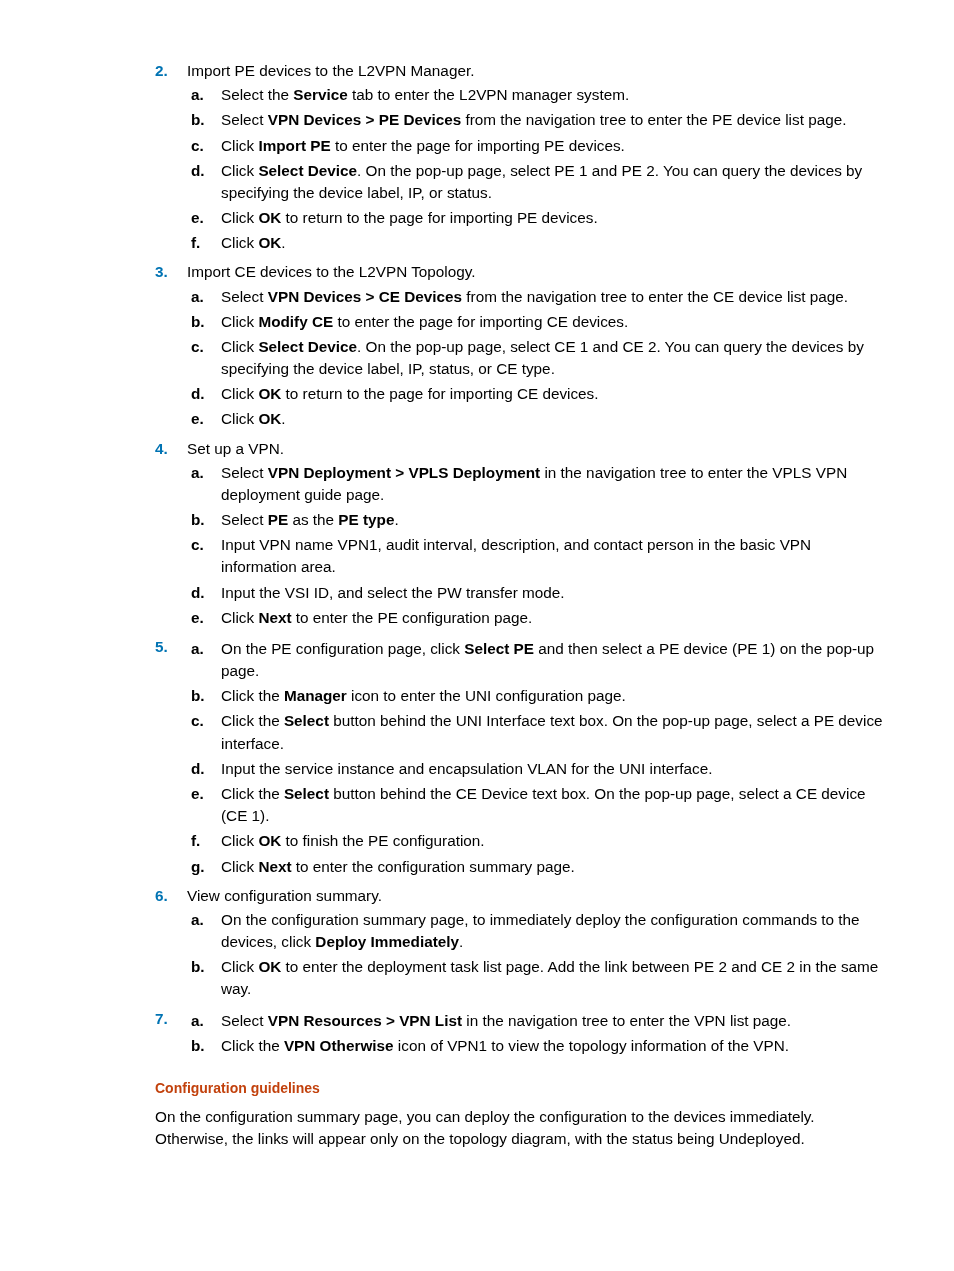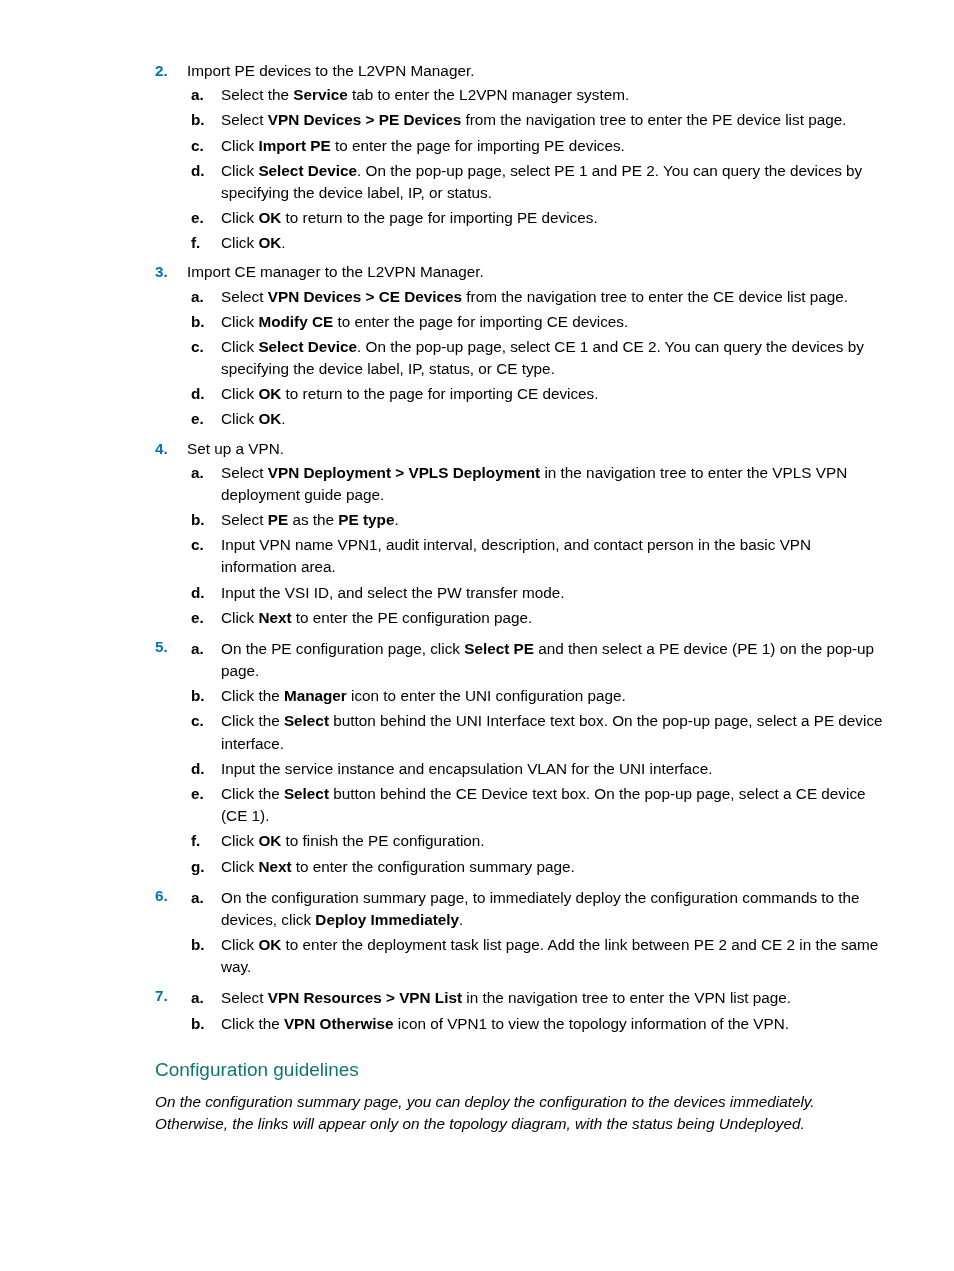--- a/index.html
+++ b/index.html
@@ -15,22 +15,22 @@
   }
   .num-list { list-style: none; padding: 0; margin: 0; }
   .num-item { display: flex; margin-bottom: 4px; }
   .num-marker { color: #0073b3; font-weight: bold; min-width: 32px; flex-shrink:0; }
   .num-body { flex: 1; }
   .sub-list { list-style: none; padding: 0; margin: 2px 0 0 4px; }
   .sub-item { display: flex; margin-bottom: 3px; }
   .sub-marker { font-weight: bold; min-width: 30px; flex-shrink:0; }
   .sub-text { flex: 1; }
   .b { font-weight: bold; }
-  h3 { color: #0f766e; font-weight: normal; font-size: 19px; margin: 18px 0 8px 0; }
-  .para { margin: 0 0 8px 0; font-style: italic; }
+  h3 { color: #c2410c; font-weight: bold; font-size: 14px; margin: 18px 0 8px 0; }
+  .para { margin: 0 0 8px 0; }
 </style>
 </head>
 <body>
 
 <ol class="num-list" id="mainlist">
     <li class="num-item">
       <span class="num-marker">2.</span>
       <div class="num-body">
         <div>Import PE devices to the L2VPN Manager.</div>
         <ol class="sub-list">
@@ -57,21 +57,21 @@
           <li class="sub-item">
             <span class="sub-marker">f.</span>
             <span class="sub-text">Click <span class="b">OK</span>.</span>
           </li>
         </ol>
       </div>
     </li>
     <li class="num-item">
       <span class="num-marker">3.</span>
       <div class="num-body">
-        <div>Import CE manager to the L2VPN Manager.</div>
+        <div>Import CE devices to the L2VPN Topology.</div>
         <ol class="sub-list">
           <li class="sub-item">
             <span class="sub-marker">a.</span>
             <span class="sub-text">Select <span class="b">VPN Devices &gt; CE Devices</span> from the navigation tree to enter the CE device list page.</span>
           </li>
           <li class="sub-item">
             <span class="sub-marker">b.</span>
             <span class="sub-text">Click <span class="b">Modify CE</span> to enter the page for importing CE devices.</span>
           </li>
           <li class="sub-item">
@@ -148,20 +148,21 @@
           <li class="sub-item">
             <span class="sub-marker">g.</span>
             <span class="sub-text">Click <span class="b">Next</span> to enter the configuration summary page.</span>
           </li>
         </ol>
       </div>
     </li>
     <li class="num-item">
       <span class="num-marker">6.</span>
       <div class="num-body">
+        <div>View configuration summary.</div>
         <ol class="sub-list">
           <li class="sub-item">
             <span class="sub-marker">a.</span>
             <span class="sub-text">On the configuration summary page, to immediately deploy the configuration commands to the devices, click <span class="b">Deploy Immediately</span>.</span>
           </li>
           <li class="sub-item">
             <span class="sub-marker">b.</span>
             <span class="sub-text">Click <span class="b">OK</span> to enter the deployment task list page. Add the link between PE 2 and CE 2 in the same way.</span>
           </li>
         </ol>

